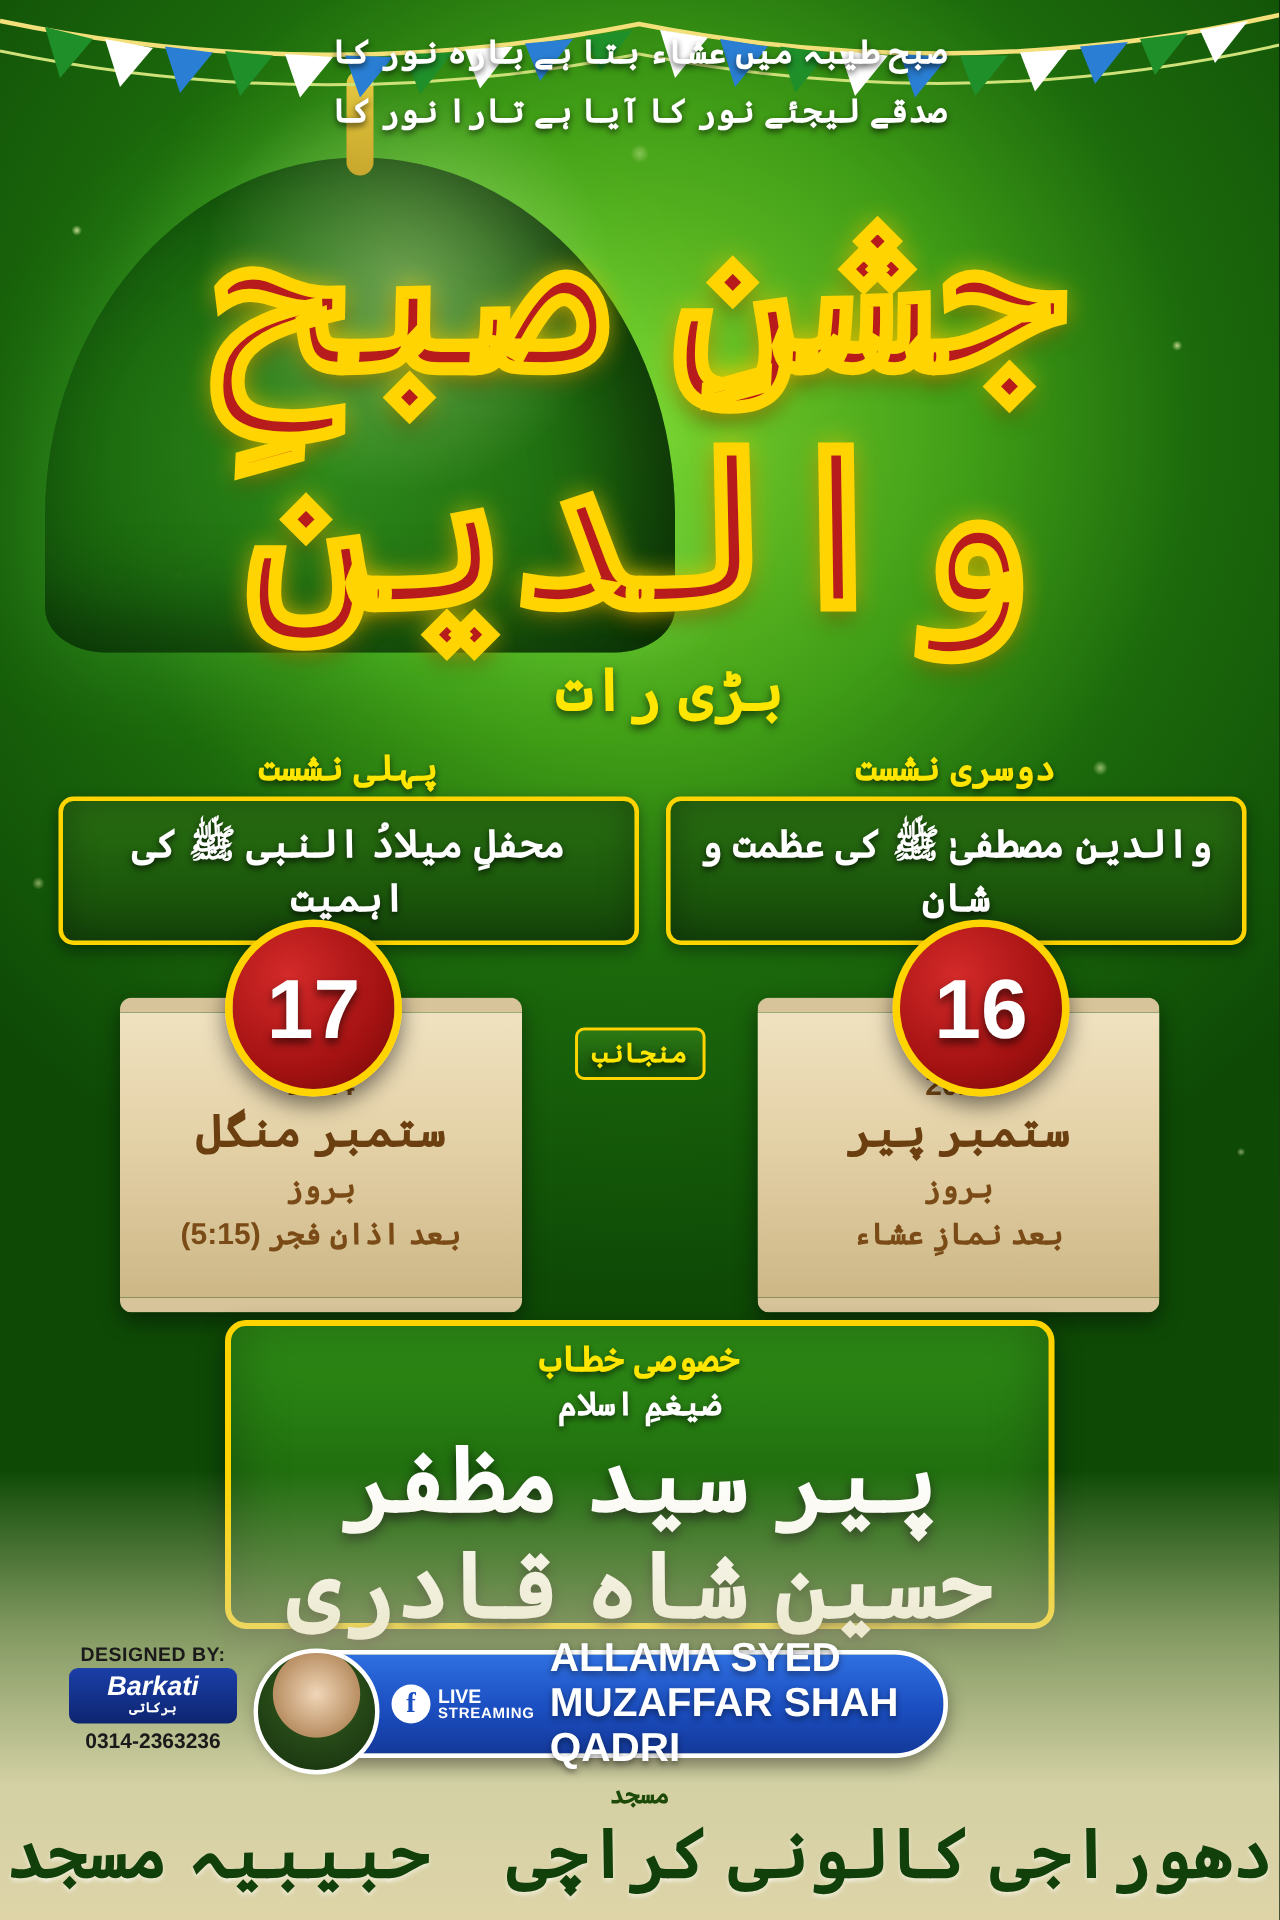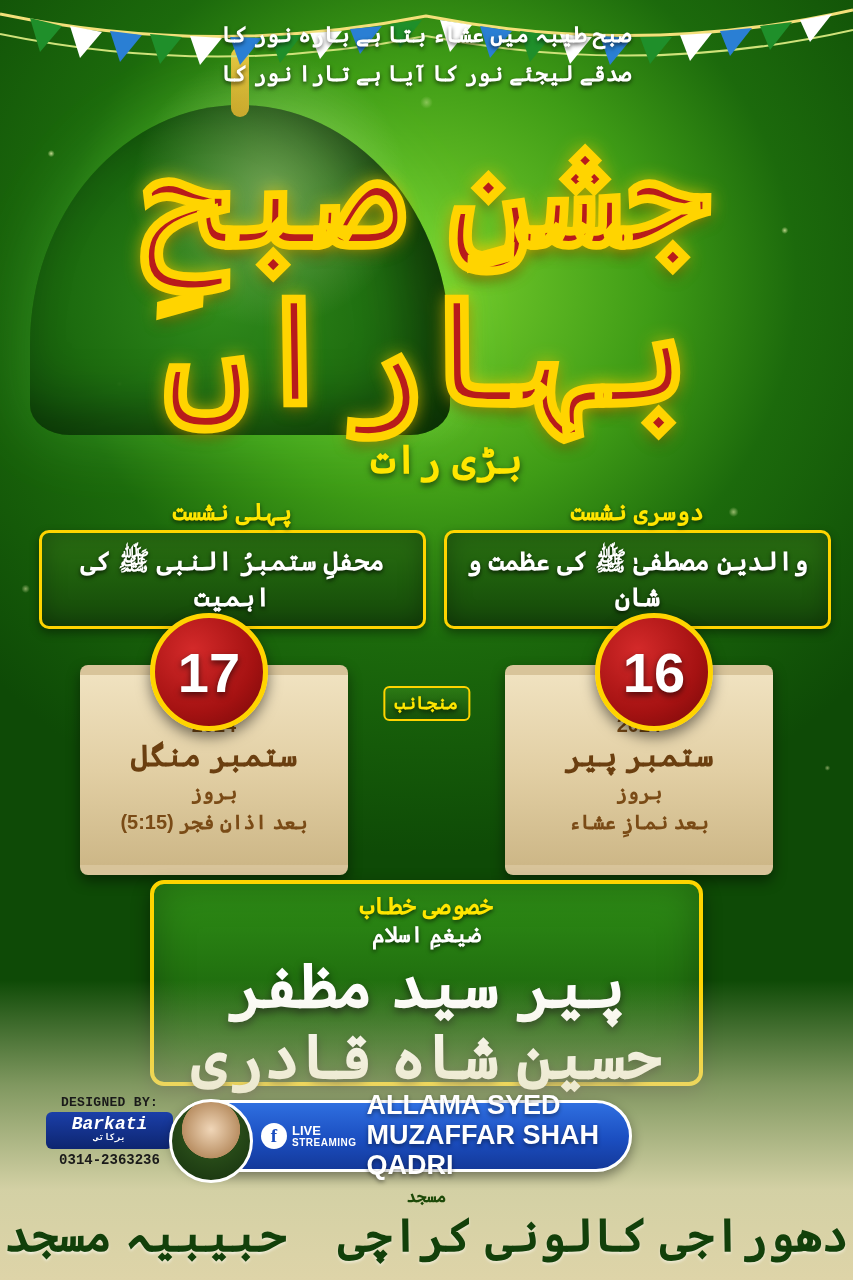--- a/index.html
+++ b/index.html
@@ -290,24 +290,23 @@
     font-weight: bold;
     line-height: 1.15;
     margin-top: 2px;
     text-shadow: 0 4px 8px rgba(0,0,0,.65);
   }
   
   .designer {
     position: absolute;
     left: 46px;
     top: 1095px;
-    width: 127px;
+    width: 112px;
     text-align: center;
     color: #1a1a1a;
-    font-family: Liberation Mono, monospace;
   }
   .designer-label {
     font-size: 13px;
     font-weight: bold;
     letter-spacing: .3px;
   }
   .designer-logo {
     margin-top: 2px;
     background: linear-gradient(180deg, #1b3fa8, #0d2570);
     border-radius: 6px;
@@ -453,28 +452,28 @@
       <polygon points="800,20 832,14 810,42" fill="#ffffff"></polygon>
     </g>
   </svg>
 
   <div class="couplet">
     <div>صبح طیبہ میں عشاء بتا ہے بارہ نور کا</div>
     <div>صدقے لیجئے نور کا آیا ہے تارا نور کا</div>
   </div>
 
   <div class="title-wrap">
-    <div class="title-main">جشنِ صبحِ بہاراں</div>
+    <div class="title-main">جشنِ صبحِ والدین</div>
     <div class="title-sub">بڑی رات</div>
   </div>
 
   <div class="sessions">
     <div class="session">
       <div class="session-kicker">پہلی نشست</div>
-      <div class="session-banner">محفلِ ستمبرُ النبی ﷺ کی اہمیت</div>
+      <div class="session-banner">محفلِ میلادُ النبی ﷺ کی اہمیت</div>
     </div>
     <div class="session">
       <div class="session-kicker">دوسری نشست</div>
       <div class="session-banner">والدینِ مصطفیٰ ﷺ کی عظمت و شان</div>
     </div>
   </div>
 
   <div class="scrolls">
 
     <div class="scroll right">

